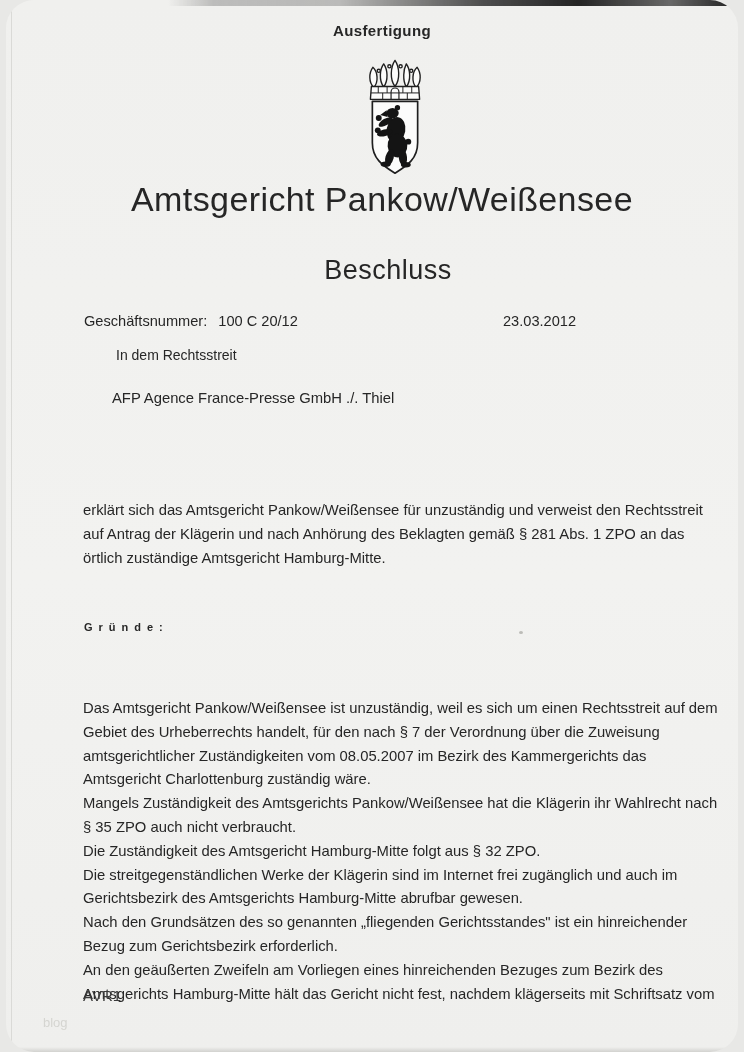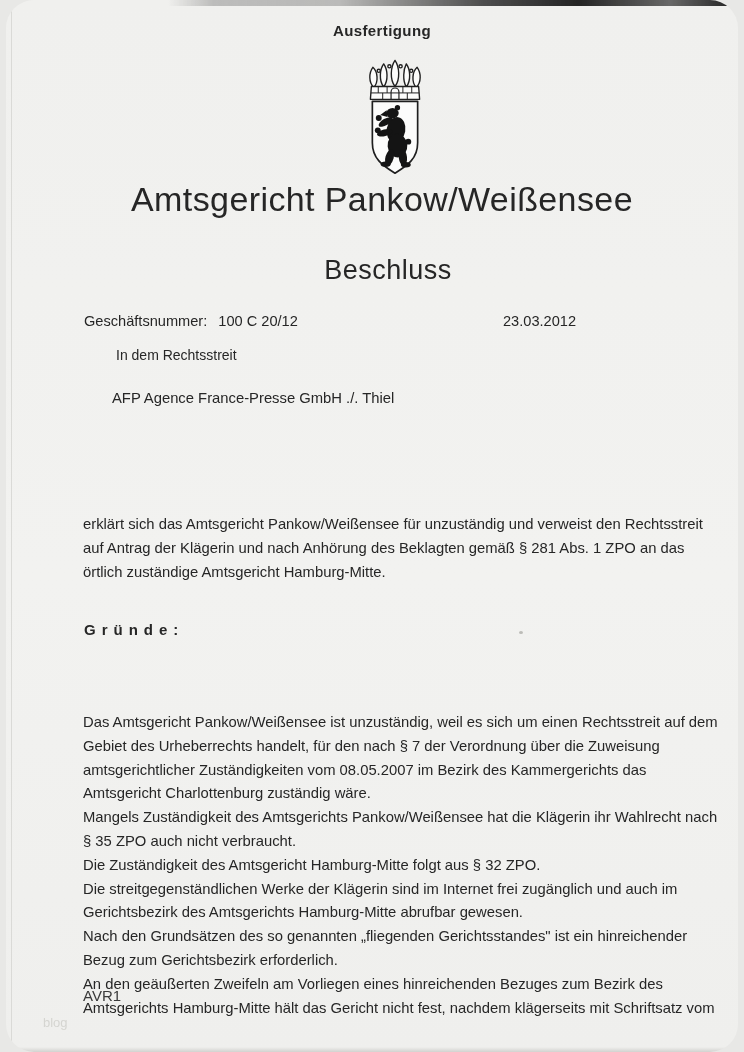--- a/index.html
+++ b/index.html
@@ -42,23 +42,23 @@
     transform:translateX(16px);font-size:27px;font-weight:normal;letter-spacing:.5px;}
 
   
   .case-row{position:absolute;top:313px;left:78px;right:60px;font-size:14.6px;}
   .case-number{margin-left:11px;}
   .date{position:absolute;left:419px;top:0;}
 
   .in-dem{position:absolute;top:347px;left:78px;font-size:14px;margin-left:32px;}
   .parties{position:absolute;top:390px;left:78px;font-size:14.8px;margin-left:28px;}
 
-  .lines{white-space:pre;line-height:23.8px;font-size:14.8px;margin-top:14px;}
+  .lines{white-space:pre;line-height:23.8px;font-size:14.8px;}
   .order-text{position:absolute;top:499px;left:77px;}
-  .reasons-heading{position:absolute;top:621px;left:78px;font-size:15px;font-weight:bold;
+  .reasons-heading{position:absolute;top:621px;left:78px;font-size:11px;font-weight:bold;
     letter-spacing:6px;}
   .reasons-text{position:absolute;top:697px;left:77px;}
 
   .footer-code{position:absolute;top:987px;left:77px;font-size:15px;color:#3a3a3a;}
   .watermark{position:absolute;top:999px;left:37px;font-size:13px;color:#d5d5d1;margin-top:16px;}
 </style>
 </head>
 <body>
 
 <div class="page">

